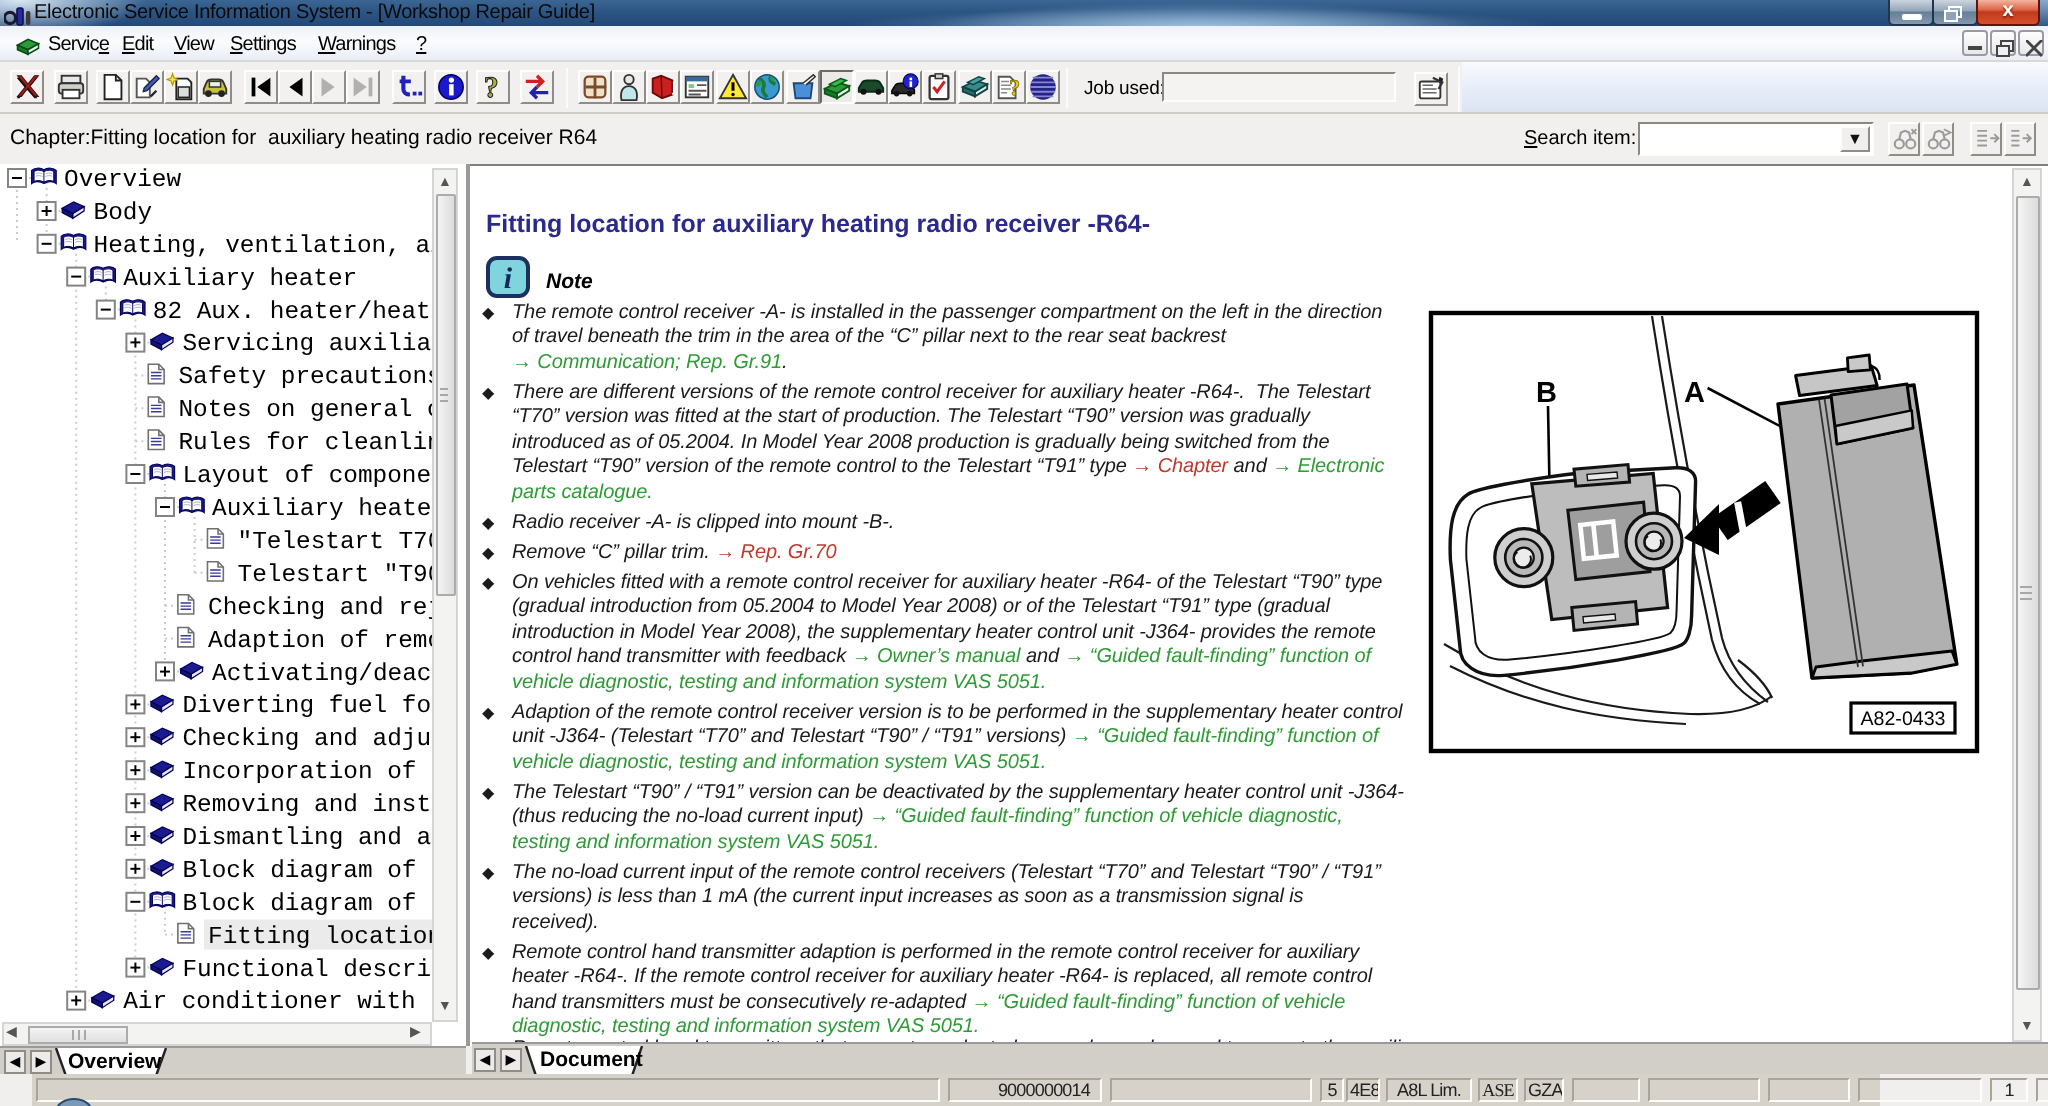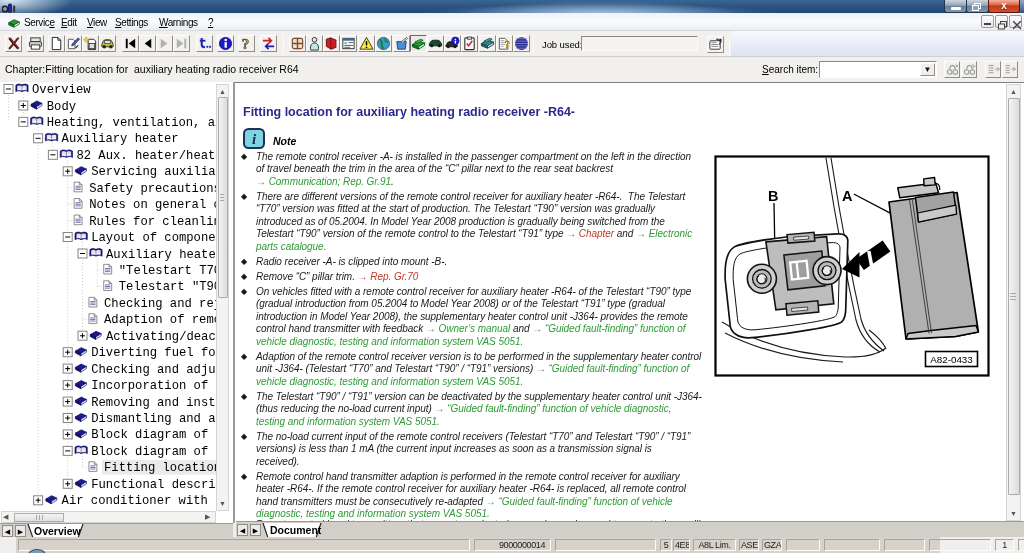--- a/index.html
+++ b/index.html
@@ -18,20 +18,21 @@
 </style></head>
 <body>
 
 <div style="position:absolute;left:0;top:0;width:1024px;height:13px;background:radial-gradient(ellipse 90px 26px at 10px 0px, rgba(225,238,250,0.95), rgba(225,238,250,0) 70%),radial-gradient(ellipse 200px 20px at 600px 15px, rgba(160,200,232,0.8), rgba(160,200,232,0) 70%),radial-gradient(ellipse 70px 22px at 1023px 0px, rgba(190,215,240,0.6), rgba(190,215,240,0) 70%),linear-gradient(180deg,#3b6693 0%,#2d5583 45%,#224876 100%)">
  <div style="position:absolute;left:420px;top:4px;width:360px;height:9px;background:radial-gradient(ellipse at 50% 100%, rgba(180,210,235,0.55), rgba(180,210,235,0) 70%)"></div>
  <svg width="14" height="10" style="position:absolute;left:2px;top:3px">
       <circle cx="3" cy="6" r="2.8" fill="none" stroke="#1a1a2a" stroke-width="1.6"></circle>
       <rect x="6.5" y="1" width="3" height="8.5" rx="1" fill="#2a2aa0" stroke="#10104a" stroke-width="0.8"></rect>
       <rect x="11" y="2.5" width="2.2" height="7" rx="1" fill="#3a3a3a"></rect>
     </svg>
+ <div style="position:absolute;left:17px;top:0px;font-size:10px;color:#0a0a0a;line-height:13px;letter-spacing:-0.15px">Electronic Service Information System - [Workshop Repair Guide]</div>
 
 <div style="position:absolute;left:944px;top:0;width:23px;height:13px;background:linear-gradient(180deg,#ccd5df 0%,#93a5b8 45%,#647f98 50%,#8299ae);border:1px solid #21354d;border-top:none;border-radius:0 0 3px 3px">
       <div style="position:absolute;left:6px;top:7px;width:10px;height:3px;background:#fff;border-radius:1px"></div>
     </div>
 <div style="position:absolute;left:966px;top:0;width:23px;height:13px;background:linear-gradient(180deg,#ccd5df 0%,#93a5b8 45%,#647f98 50%,#8299ae);border:1px solid #21354d;border-top:none;border-radius:0 0 3px 3px">
       <div style="position:absolute;left:7px;top:2.5px;width:7px;height:6px;border:1.4px solid #fff;background:transparent"></div>
       <div style="position:absolute;left:4.5px;top:4.5px;width:7px;height:6px;border:1.4px solid #fff;background:#8fa3b8"></div>
     </div>
 <div style="position:absolute;left:988px;top:0;width:32px;height:13px;background:linear-gradient(180deg,#f2b5a0 0%,#e06648 40%,#c03a1d 50%,#d6502d);border:1px solid #5e1507;border-top:none;border-radius:0 0 3px 3px;color:#fff;text-align:center;font-size:10px;font-weight:bold;line-height:12px;text-shadow:0 1px 1px #7a2410">x</div>
 
@@ -627,21 +628,21 @@
  <div style="position:absolute;left:34px;top:2px;font-size:10.5px;font-weight:bold;color:#000">Document</div>
 </div>
 
 <div style="position:absolute;left:16px;top:537px;width:924px;height:16px;background:#d6d2c9">
 <div class="cell" style="left:2px;width:452px;"></div>
 <div class="cell" style="left:458px;width:77px;text-align:right;padding-right:5px;">9000000014</div>
 <div class="cell" style="left:539px;width:101px;"></div>
 <div class="cell" style="left:644px;width:12px;">5</div>
 <div class="cell" style="left:657px;width:17px;">4E8</div>
 <div class="cell" style="left:677px;width:43px;">A8L Lim.</div>
-<div class="cell" style="left:723px;width:20px;">ASE</div>
+<div class="cell" style="left:723px;width:20px;font-family:Liberation Serif, serif;">ASE</div>
 <div class="cell" style="left:746px;width:20px;">GZA</div>
 <div class="cell" style="left:770px;width:34px;"></div>
 <div class="cell" style="left:808px;width:56px;"></div>
 <div class="cell" style="left:868px;width:41px;"></div>
 <div class="cell" style="left:913px;width:62px;"></div>
 <div class="cell" style="left:979px;width:19px;">1</div>
 <div class="cell" style="left:1002px;width:19px;"></div>
  <div style="position:absolute;left:12px;top:12px;width:18px;height:12px;border-radius:50%;background:#7a9ab8;border:1.5px solid #2a4a6a"></div>
 </div>
 </body></html>

